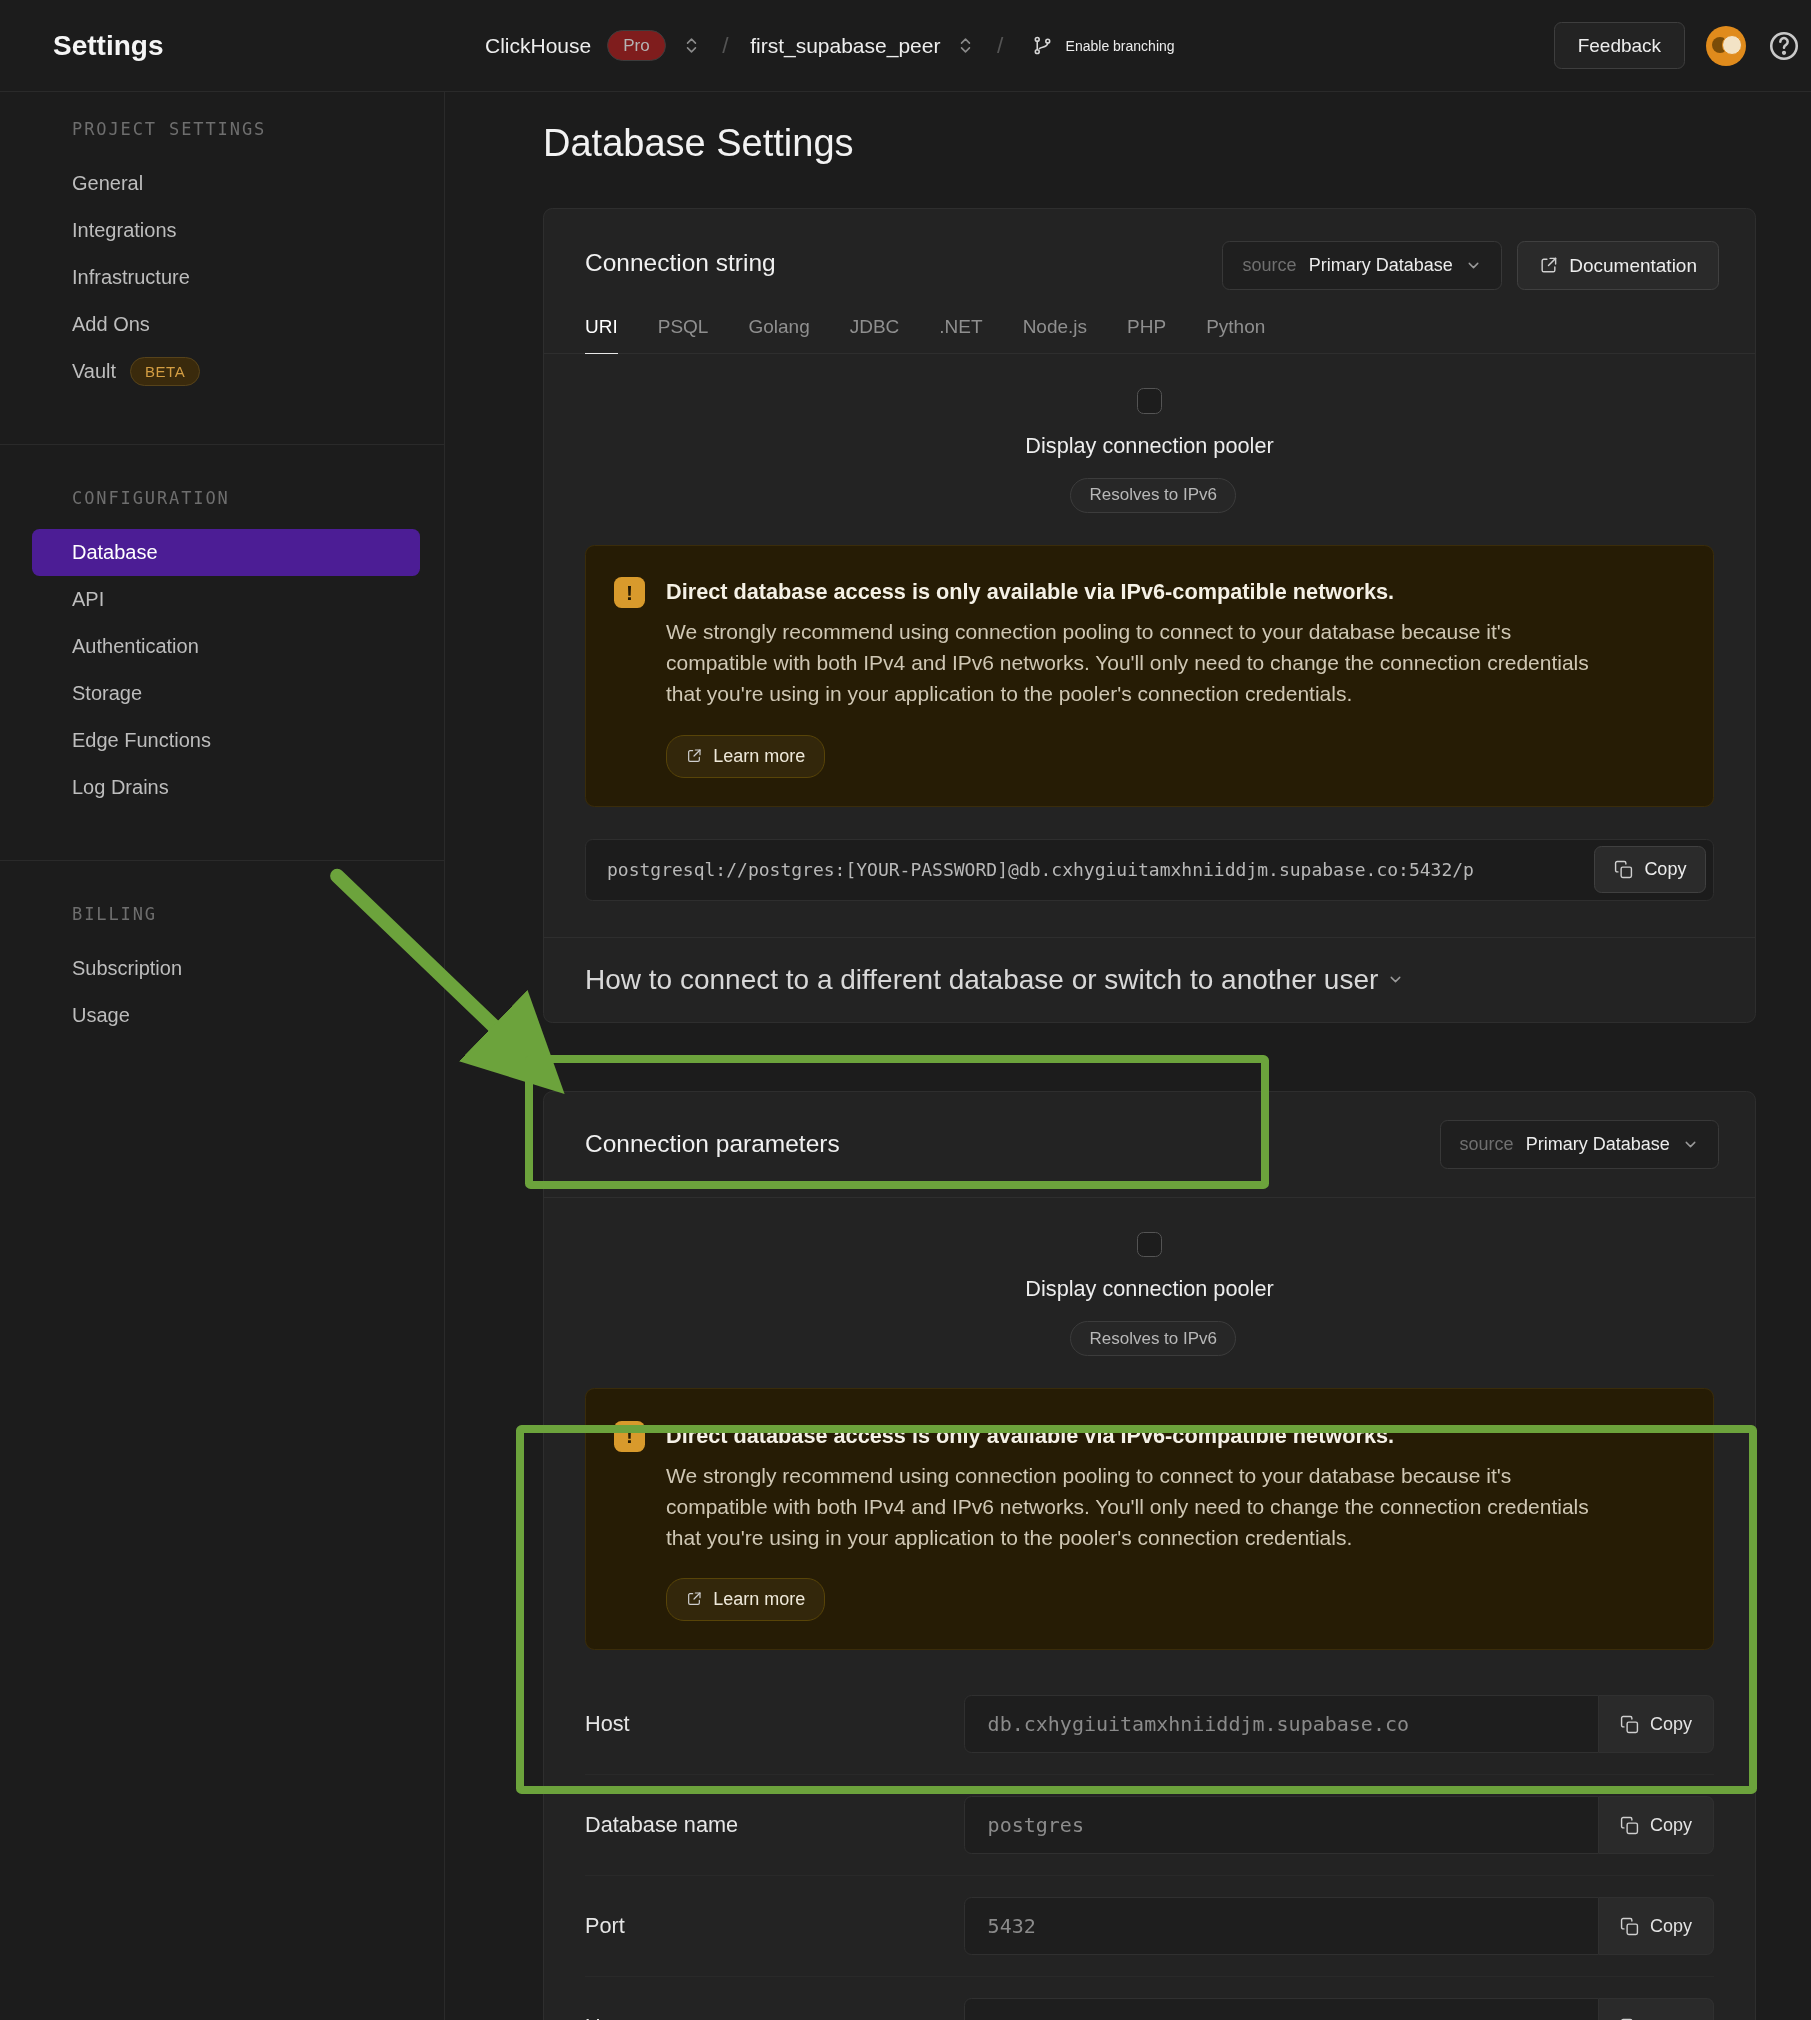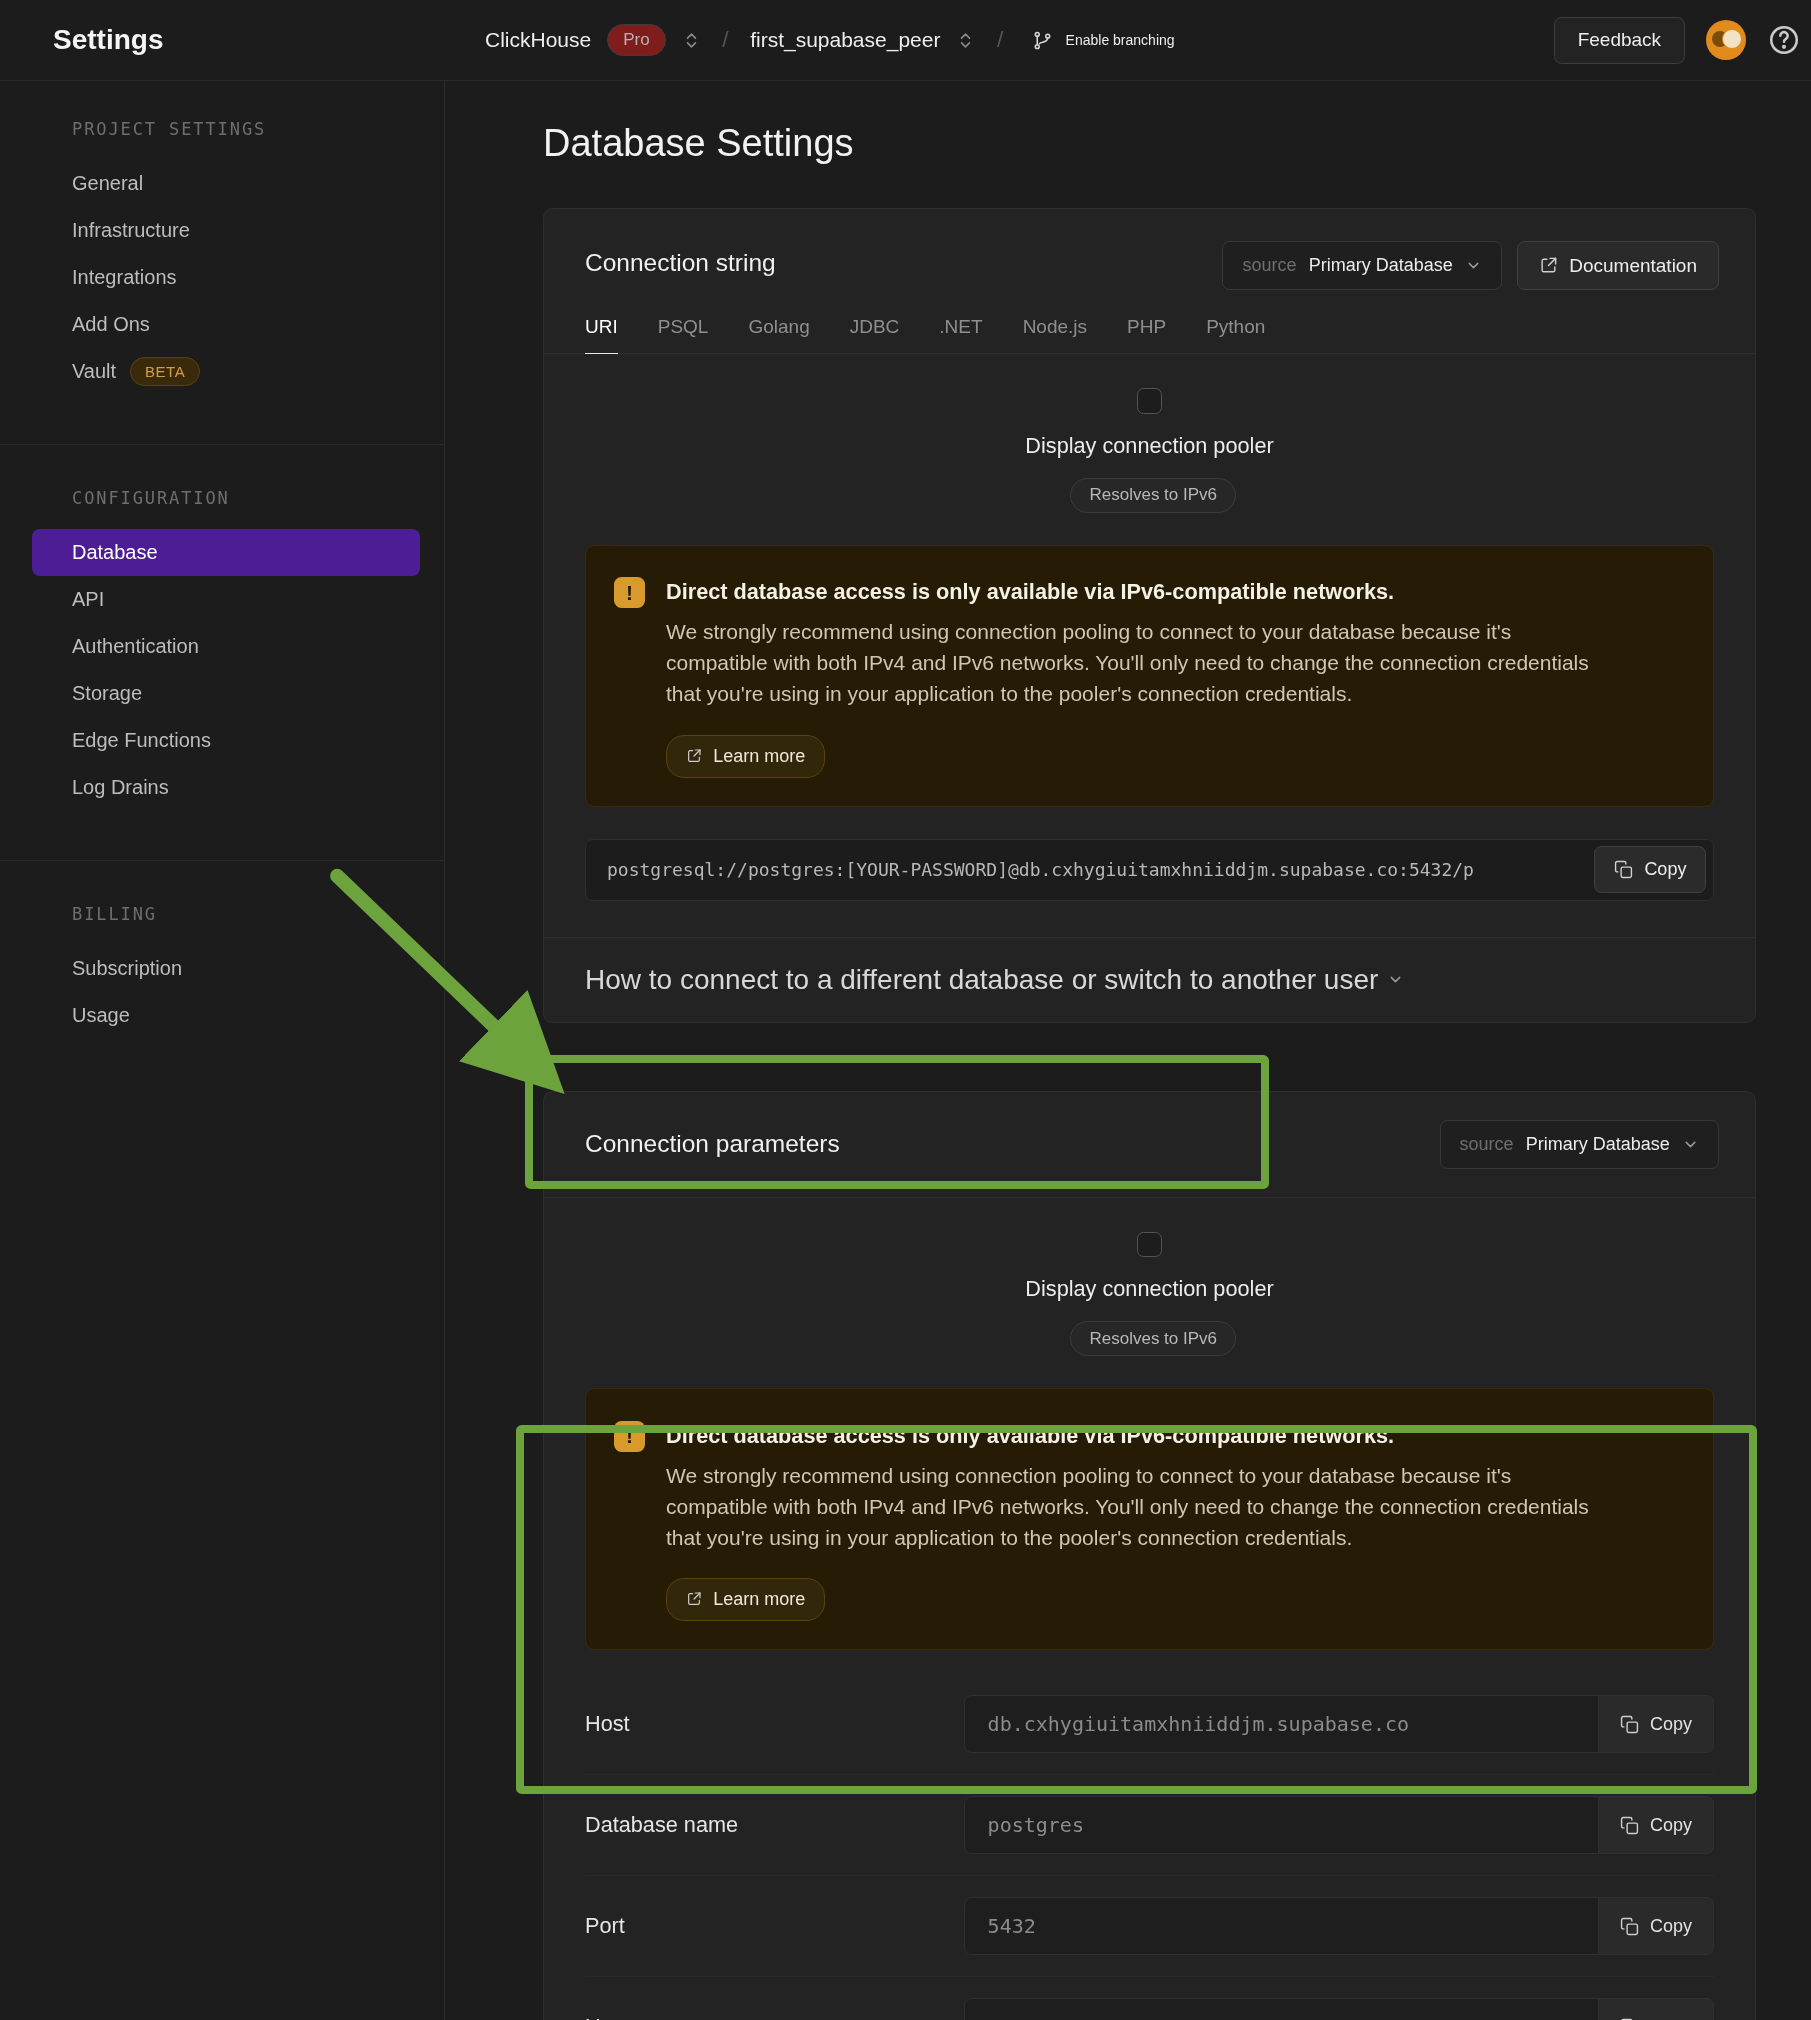--- a/index.html
+++ b/index.html
@@ -5,21 +5,21 @@
   * { box-sizing: border-box; }
   html,body { margin:0; padding:0; background:#121212; }
   .page {
     position:relative; width:1812px; height:2021px; overflow:hidden;
     background:#1c1c1c; color:#ededed;
     font-family:"Liberation Sans", sans-serif;
   }
   svg { display:block; }
 
   
-  .topbar { position:absolute; top:0; left:0; width:1812px; height:81px;
+  .topbar { position:absolute; top:0; left:0; width:1812px; height:92px;
     border-bottom:0.9px solid #2a2a2a; display:flex; align-items:center; z-index:10; background:#1c1c1c; }
   .topbar-left { width:445px; flex:none; padding-left:53px; }
   .app-title { font-size:28px; font-weight:600; color:#f5f5f5; }
   .topbar-main { flex:1; display:flex; align-items:center; padding:0 11.3px 0 40px; gap:16px; min-width:0; }
   .crumb-org { font-size:21px; color:#ededed; cursor:pointer; }
   .pill-pro { font-size:17px; color:#b4b4b4; background:#7f1d1d; border:0.9px solid #3c3c3c;
     border-radius:941px; padding:4.7px 15px; }
   .icon-sort { width:19px; height:19px; color:#8a8a8a; cursor:pointer; }
   .crumb-sep { color:#545454; font-size:22.6px; margin:0 5.6px; }
   .branch-group { display:flex; align-items:center; gap:12.2px; margin-left:7.5px; cursor:pointer; }
@@ -161,24 +161,24 @@
       </span>
     </div>
   </div>
 
   <div class="sidebar">
     <div class="side-heading">PROJECT SETTINGS</div>
     <div class="side-item">
         <span>General</span>
       </div>
     <div class="side-item">
+        <span>Integrations</span>
+      </div>
+    <div class="side-item">
         <span>Infrastructure</span>
-      </div>
-    <div class="side-item">
-        <span>Integrations</span>
       </div>
     <div class="side-item">
         <span>Add Ons</span>
       </div>
     <div class="side-item">
       <span>Vault</span>
       <span class="beta-badge">BETA</span>
     </div>
 
     <div class="side-divider"></div>

